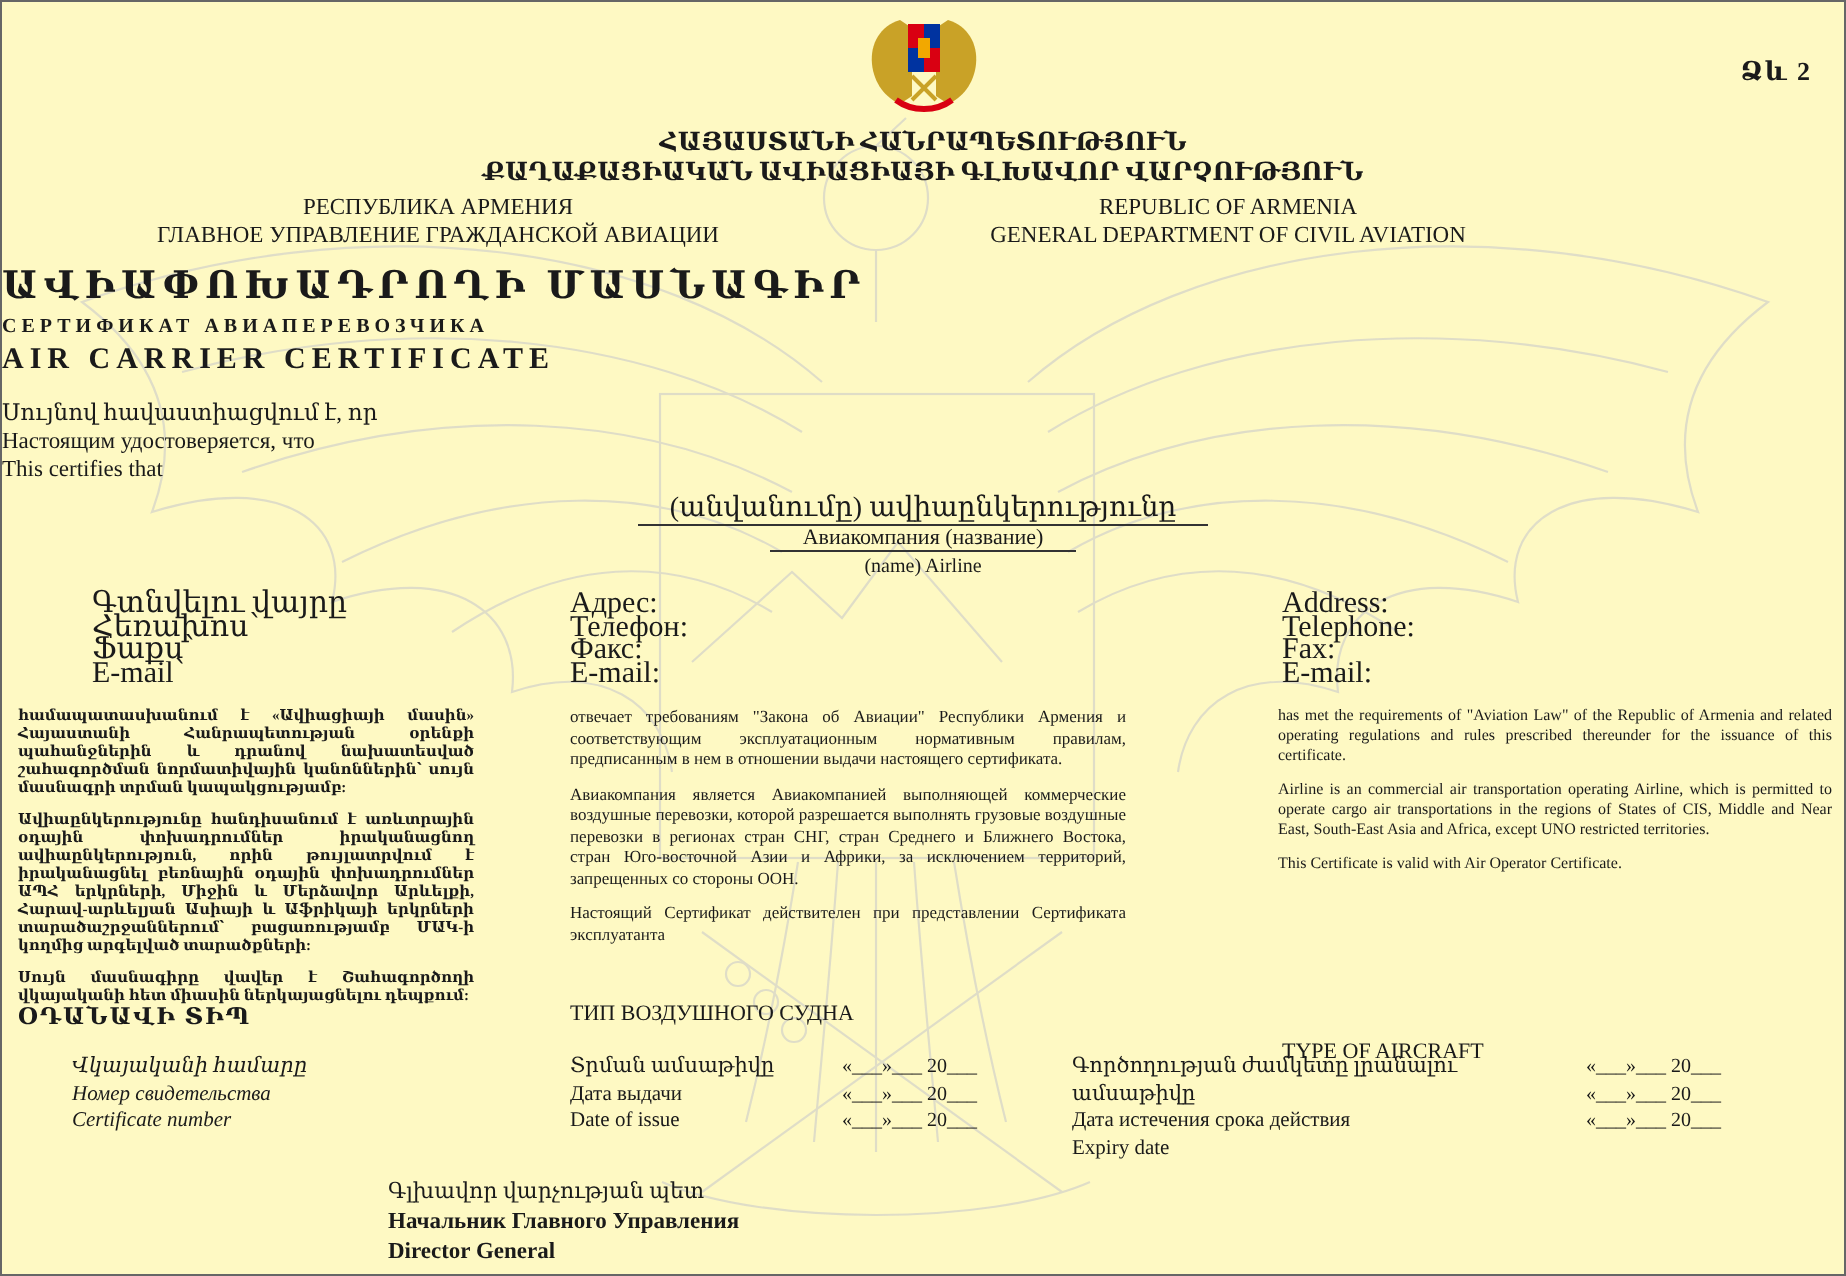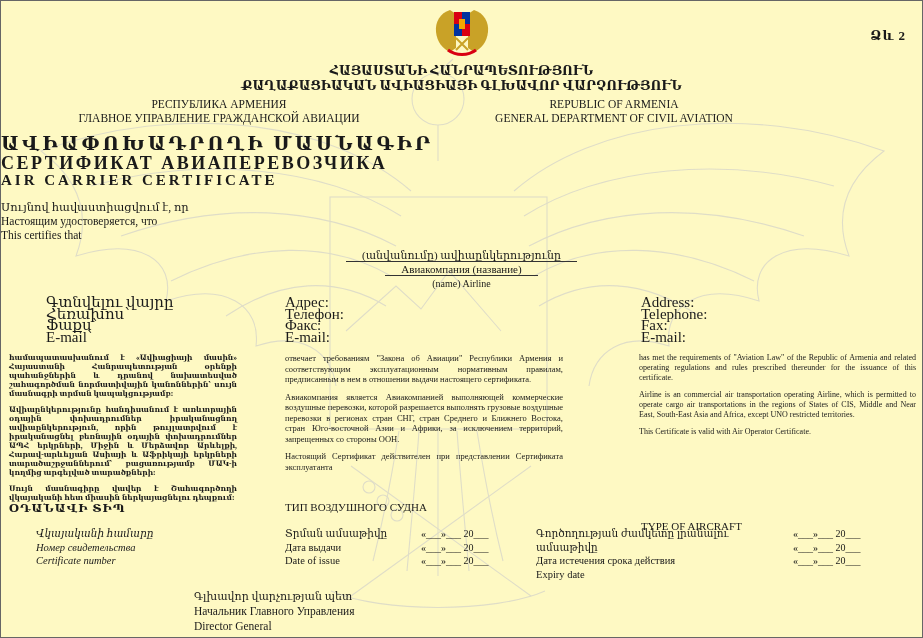--- a/index.html
+++ b/index.html
@@ -12,27 +12,27 @@
   .form-label { top:27px; right:16px; font-weight:bold; font-size:13px; letter-spacing:1px; }
 
   .emblem { left:50%; top:5px; transform:translateX(-50%); }
 
   .am-header { top:63px; left:0; width:100%; text-align:center; font-weight:bold; font-size:12.5px; line-height:15px; }
   .ru-header { top:96px; left:28px; width:380px; text-align:center; font-size:11.5px; line-height:14px; }
   .en-header { top:96px; left:428px; width:370px; text-align:center; font-size:11.5px; line-height:14px; }
 
   .title-block { top:131px; left:0; width:100%; text-align:left; }
   .title-am { font-size:19px; font-weight:bold; letter-spacing:3px; line-height:23px; }
-  .title-ru { font-size:18px; font-weight:bold; letter-spacing:2.5px; line-height:17px; }
+  .title-ru { font-size:10px; font-weight:bold; letter-spacing:2.5px; line-height:17px; }
   .title-en { font-size:15px; font-weight:bold; letter-spacing:3px; line-height:17px; }
 
   .certify-block { top:199px; left:0; width:100%; text-align:left; font-size:11.5px; line-height:14px; }
 
   .airline-block { top:247px; left:0; width:100%; text-align:center; }
-  .airline-am { font-size:11px; line-height:14px; }
+  .airline-am { font-size:14px; line-height:14px; }
   .airline-ru { font-size:11px; line-height:15px; }
   .airline-en { font-size:10px; line-height:14px; }
   .uline { border-bottom:1px solid #333; padding:0 16px; }
 
   .contact { font-size:15px; line-height:11.5px; }
   .contact-am { top:296px; left:45px; }
   .contact-ru { top:296px; left:284px; }
   .contact-en { top:296px; left:640px; }
 
   .bodycol p { text-align:justify; }
@@ -46,21 +46,21 @@
   .ac-en { top:500px; left:640px; font-size:11px;margin-top:19px; }
 
   .fld { font-size:10.5px; line-height:13.5px; }
   .fld-number       { top:526px; left:35px;font-style:italic; }
   .fld-issue        { top:526px; left:284px; }
   .fld-issue-dates  { top:526px; left:420px; width:90px; font-size:10px; }
   .fld-expiry       { top:526px; left:535px; width:250px; }
   .fld-expiry-dates { top:526px; left:792px; width:95px; font-size:10px; }
 
   .sig { top:588px; left:193px; line-height:15px; font-size:11px; }
-  .sig .b { font-weight:normal; font-size:11.5px; }
+  .sig .b { font-weight:bold; font-size:11.5px; }
 </style>
 </head>
 <body>
 
 <div class="page">
 
   <svg class="watermark" viewBox="0 0 923 638">
     <g stroke="#cbcbcb" fill="none" stroke-width="1.1" opacity="0.6">
 
       <circle cx="437" cy="98" r="26"></circle>

